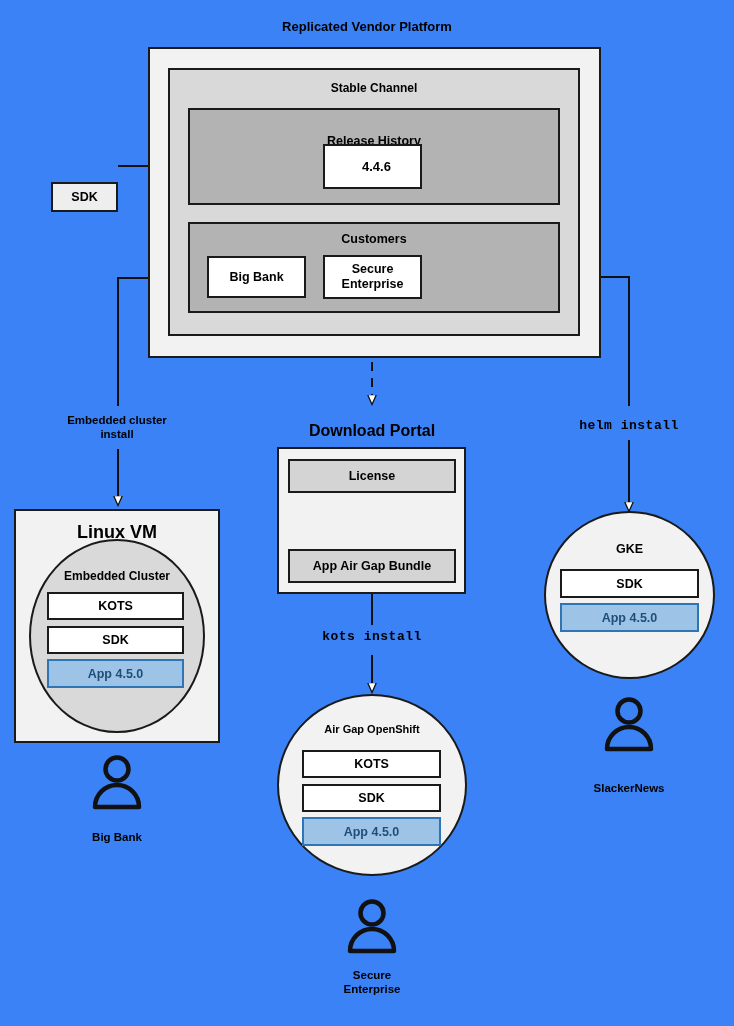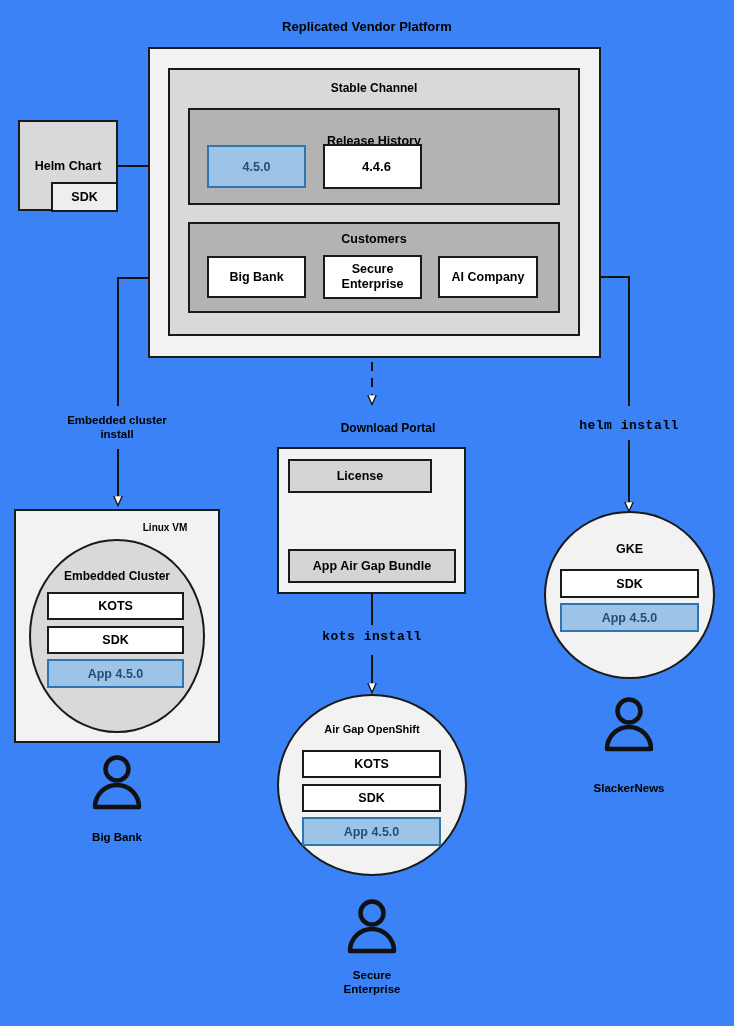--- a/index.html
+++ b/index.html
@@ -98,75 +98,66 @@
 
     <path d="M372,594 L372,625" stroke="#111111" stroke-width="2" fill="none"></path>
     <path d="M372,655 L372,692" stroke="#111111" stroke-width="2" fill="none" marker-end="url(#ah)"></path>
 
     <path d="M538,277 L629,277 L629,406" stroke="#111111" stroke-width="2" fill="none"></path>
     <path d="M629,440 L629,511" stroke="#111111" stroke-width="2" fill="none" marker-end="url(#ah)"></path>
   </svg>
 
   <div class="titletxt" style="top:19px; font-size:13px;">Replicated Vendor Platform</div>
 
-  <div class="box fill-mid" style="left:18px; top:120px; width:100px; height:91px; font-size:12.5px; align-items:center;">
-    <span>Helm Chart</span>
-  </div>
   <div class="box fill-light" style="left:51px; top:182px; width:67px; height:30px; font-size:12.5px;">
     <span>SDK</span>
   </div>
 
   <div class="box fill-outer" style="left:148px; top:47px; width:453px; height:311px; display:block;"></div>
 
   <div class="box fill-mid" style="left:168px; top:68px; width:412px; height:268px; display:block;">
     <div class="titletxt" style="top:11px; font-size:12px;">Stable Channel</div>
   </div>
 
   <div class="box fill-inner" style="left:188px; top:108px; width:372px; height:97px; display:block;">
     <div class="titletxt" style="top:10px; font-size:12.5px;margin-top:14px;">Release History</div>
-  </div>
-  <div class="box fill-blue" style="left:207px; top:145px; width:99px; height:43px; font-size:12.5px;">
-    <span>4.5.0</span>
   </div>
   <div class="box fill-white" style="left:323px; top:144px; width:99px; height:45px; font-size:13px;padding-left:8px;">
     <span>4.4.6</span>
   </div>
 
   <div class="box fill-inner" style="left:188px; top:222px; width:372px; height:91px; display:block;">
     <div class="titletxt" style="top:8px; font-size:12.5px;">Customers</div>
   </div>
   <div class="box fill-white" style="left:207px; top:256px; width:99px; height:42px; font-size:12.5px;">
     <span>Big Bank</span>
   </div>
   <div class="box fill-white" style="left:323px; top:255px; width:99px; height:44px; font-size:12.5px; white-space:pre-line; line-height:1.2;">
     <span style="white-space:pre-line;">Secure
 Enterprise</span>
   </div>
-  <div class="box fill-white" style="left:438px; top:256px; width:100px; height:42px; font-size:12.5px;">
-    <span>AI Company</span>
-  </div>
 
   <div class="lbl" style="left:37px; top:413px; width:160px; font-size:11.5px;">Embedded cluster
 install</div>
 
   <div class="lbl mono" style="left:549px; top:418px; width:160px; font-size:13px;">helm install</div>
 
   <div class="lbl mono" style="left:292px; top:629px; width:160px; font-size:13px;">kots install</div>
 
-  <div class="lbl" style="left:308px; top:421px; width:160px; font-size:12px;">Download Portal</div>
+  <div class="lbl" style="left:292px; top:421px; width:160px; font-size:16px;">Download Portal</div>
   <div class="box fill-outer" style="left:277px; top:447px; width:189px; height:147px; display:block;"></div>
-  <div class="box fill-gray" style="left:288px; top:459px; width:144px; height:34px; font-size:12.5px;">
+  <div class="box fill-gray" style="left:288px; top:459px; width:168px; height:34px; font-size:12.5px;">
     <span>License</span>
   </div>
   <div class="box fill-gray" style="left:288px; top:549px; width:168px; height:34px; font-size:12.5px;">
     <span>App Air Gap Bundle</span>
   </div>
 
   <div class="box fill-outer" style="left:14px; top:509px; width:206px; height:234px; display:block;">
-    <div class="titletxt" style="top:11px; font-size:10px;padding-left:48px;">Linux VM</div>
+    <div class="titletxt" style="top:11px; font-size:18px;">Linux VM</div>
   </div>
   <div class="circle fill-mid" style="left:29px; top:539px; width:176px; height:194px;">
     <div class="titletxt" style="top:28px; font-size:12px;">Embedded Cluster</div>
   </div>
   <div class="box fill-white" style="left:47px; top:592px; width:137px; height:28px; font-size:12.5px;">
     <span>KOTS</span>
   </div>
   <div class="box fill-white" style="left:47px; top:626px; width:137px; height:28px; font-size:12.5px;">
     <span>SDK</span>
   </div>

